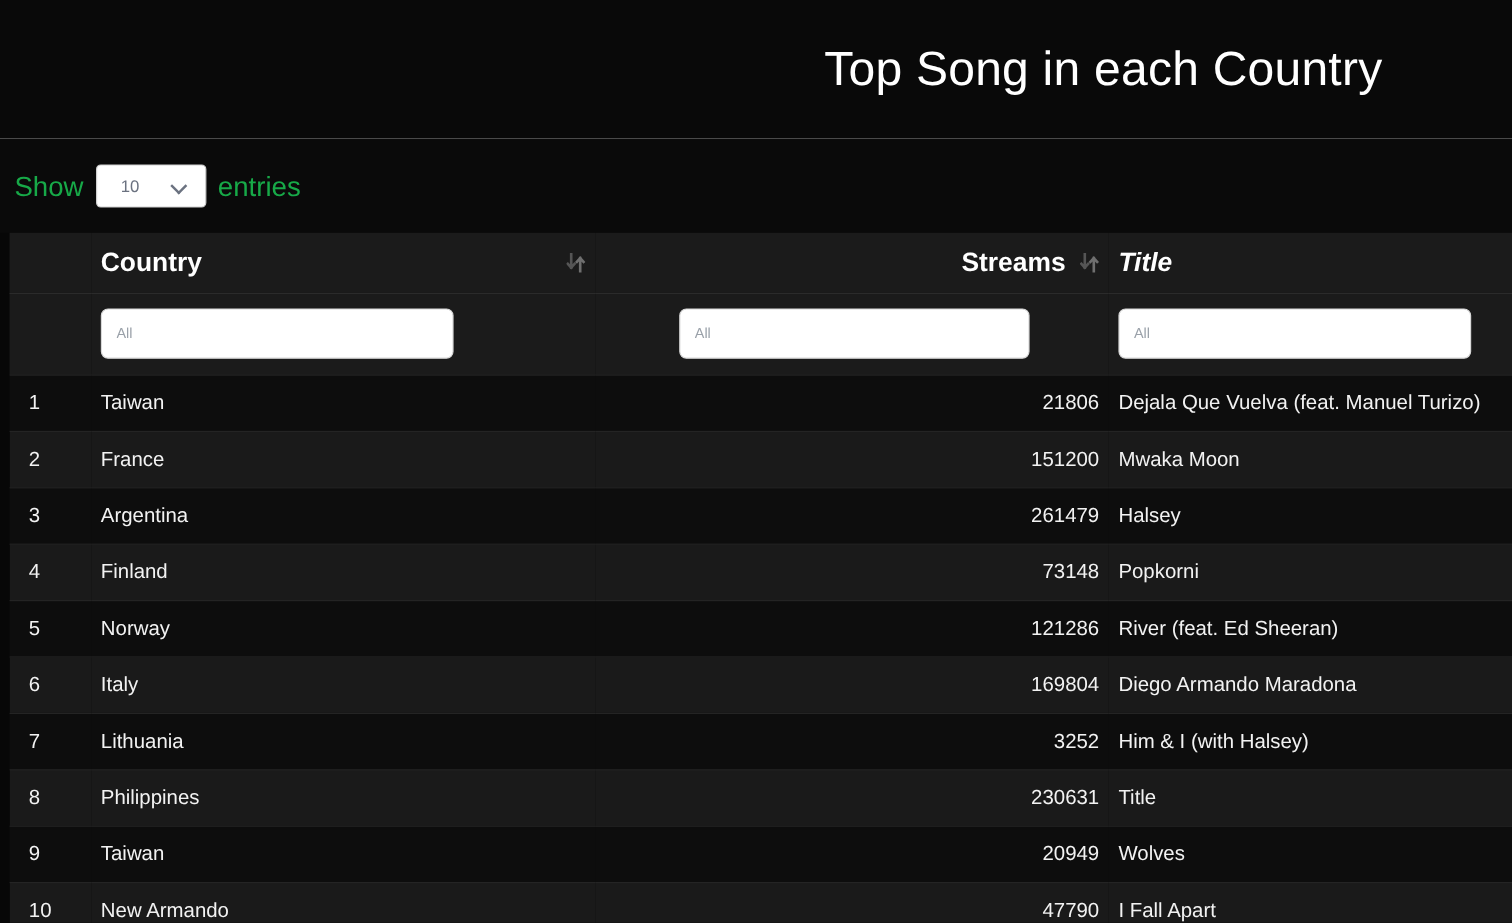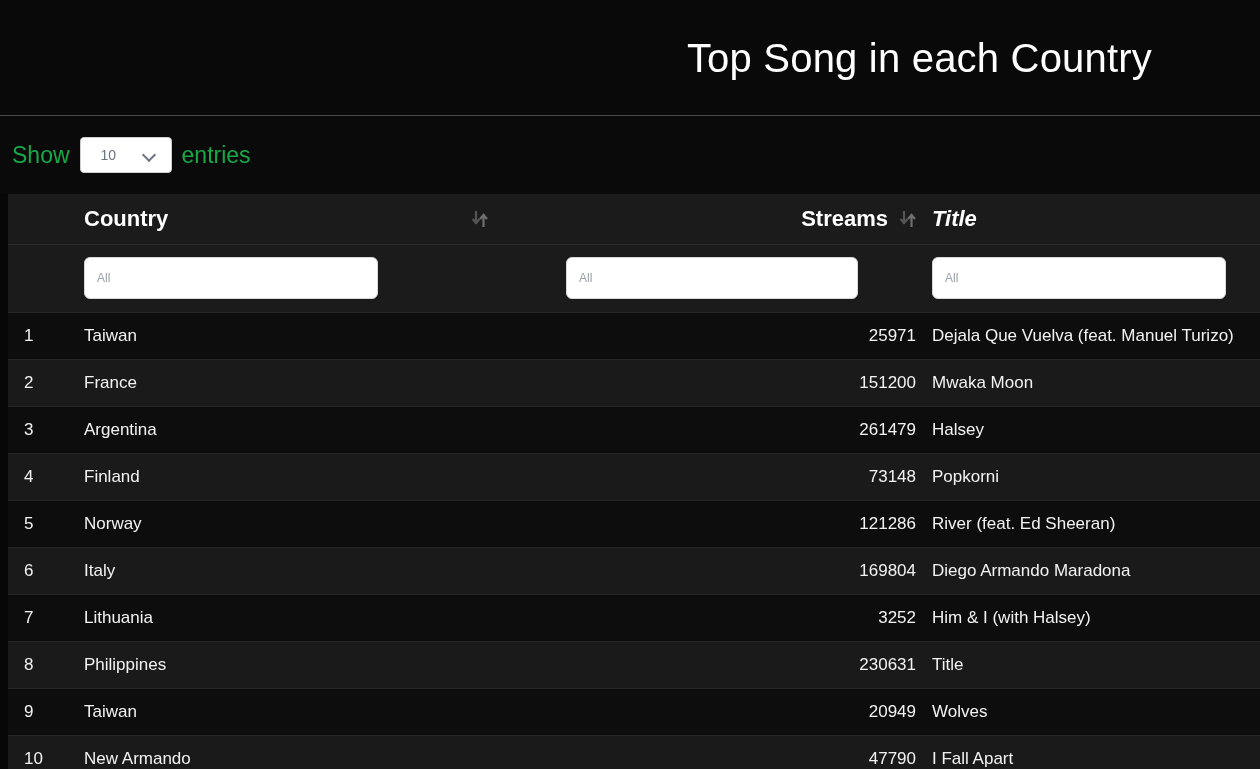--- a/index.html
+++ b/index.html
@@ -232,21 +232,21 @@
         </td>
         <td class="fc-title">
           <input class="filter-input" type="text" placeholder="All" style="">
         </td>
       </tr>
     </thead>
     <tbody id="tbody">
         <tr class="data-row odd">
           <td class="idx">1</td>
           <td class="country">Taiwan</td>
-          <td class="streams">25971</td>
+          <td class="streams">21806</td>
           <td class="title">Dejala Que Vuelva (feat. Manuel Turizo)</td>
         </tr>
         <tr class="data-row even">
           <td class="idx">2</td>
           <td class="country">France</td>
           <td class="streams">151200</td>
           <td class="title">Mwaka Moon</td>
         </tr>
         <tr class="data-row odd">
           <td class="idx">3</td>

